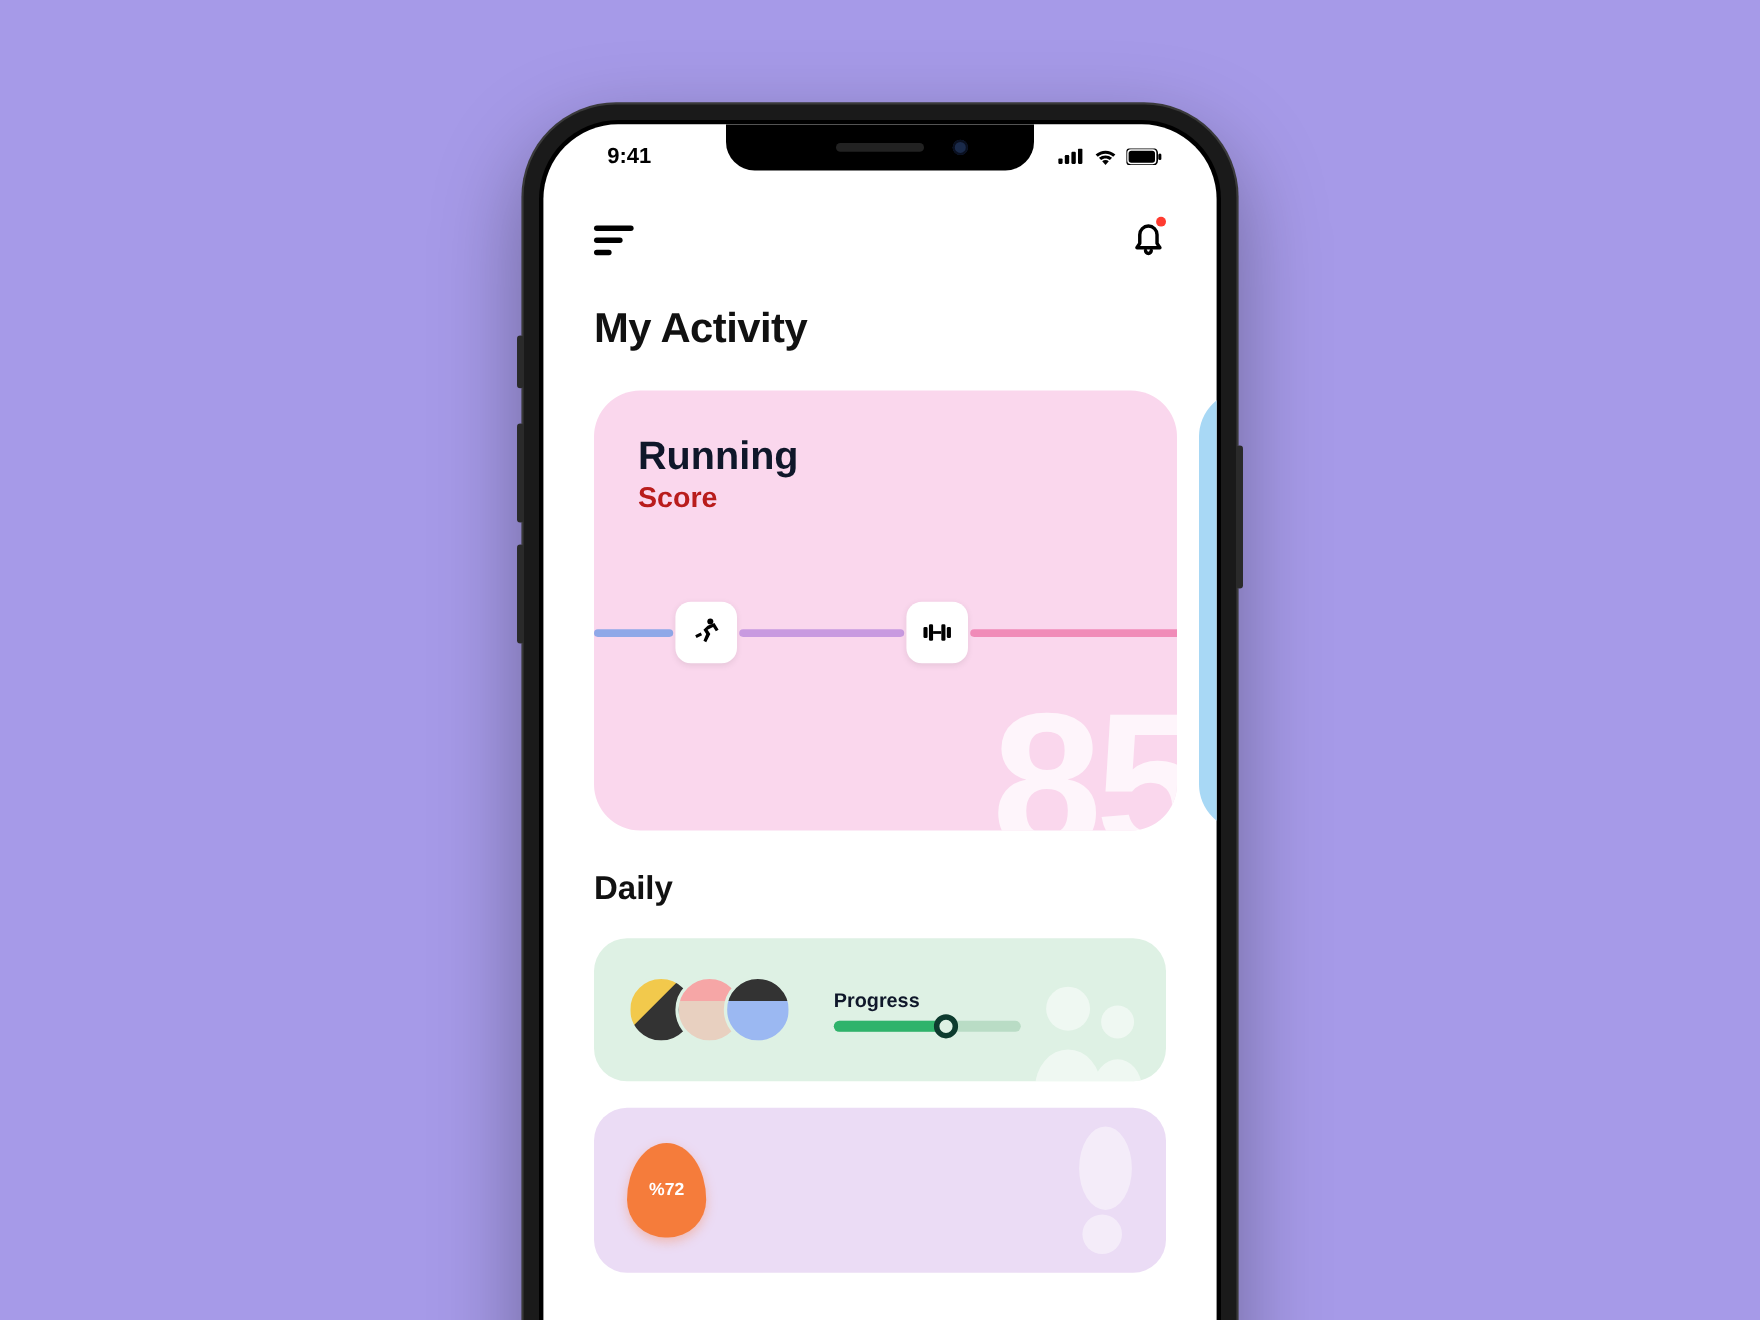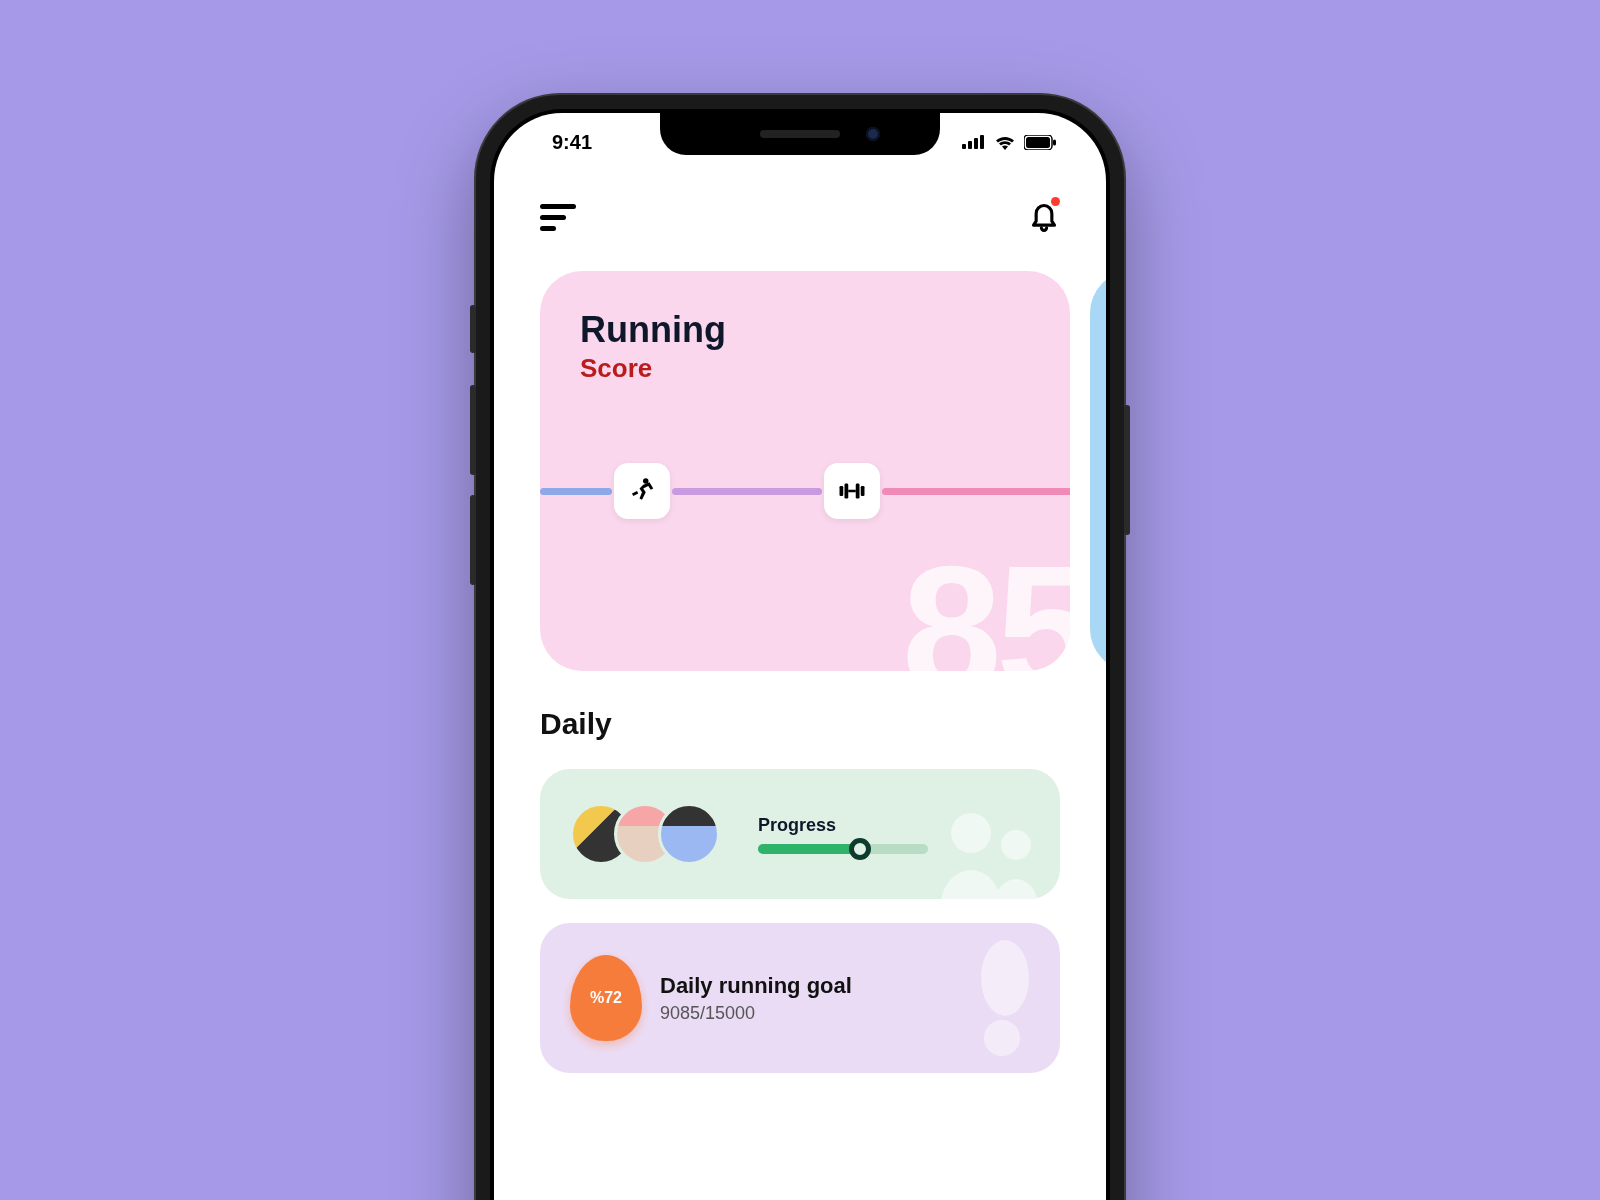--- a/index.html
+++ b/index.html
@@ -294,20 +294,21 @@
         </div>
         <div class="bell-wrap">
           <svg width="32" height="34" viewBox="0 0 24 26" fill="none" stroke="#000" stroke-width="2.4" stroke-linecap="round" stroke-linejoin="round">
             <path d="M18 17 V11 a6 6 0 0 0 -12 0 v6 l-2 3 h16 z"></path>
             <path d="M10 22 a2 2 0 0 0 4 0"></path>
           </svg>
           <div class="bell-dot"></div>
         </div>
       </div>
 
+      <h1 class="page-title">My Activity</h1>
 
       <div class="cards-row">
         <div class="activity-card">
           <div class="card-title">Running</div>
           <div class="card-sub">Score</div>
 
           <div class="timeline">
             <div class="line line1"></div>
             <div class="node node1">
               <svg width="30" height="30" viewBox="0 0 24 24" fill="#000">
@@ -354,24 +355,20 @@
             <path d="M15 100 a30 35 0 0 1 60 0 z"></path>
           <circle cx="90" cy="40" r="15"></circle>
             <path d="M68 100 a22 26 0 0 1 44 0 z"></path>
         </svg>
       </div>
 
       <div class="goal-card">
         <div class="egg">
           <span>%72</span>
         </div>
-        <div class="goal-text">
-          <div class="goal-title">Daily running goal</div>
-          <div class="goal-sub">9085/15000</div>
-        </div>
         <svg class="foot-silhouette" width="80" height="130" viewBox="0 0 80 130" fill="#fff">
           <ellipse cx="45" cy="45" rx="24" ry="38"></ellipse>
           <ellipse cx="42" cy="105" rx="18" ry="18"></ellipse>
         </svg>
       </div>
 
     </div>
   </div>
 </div>
 

